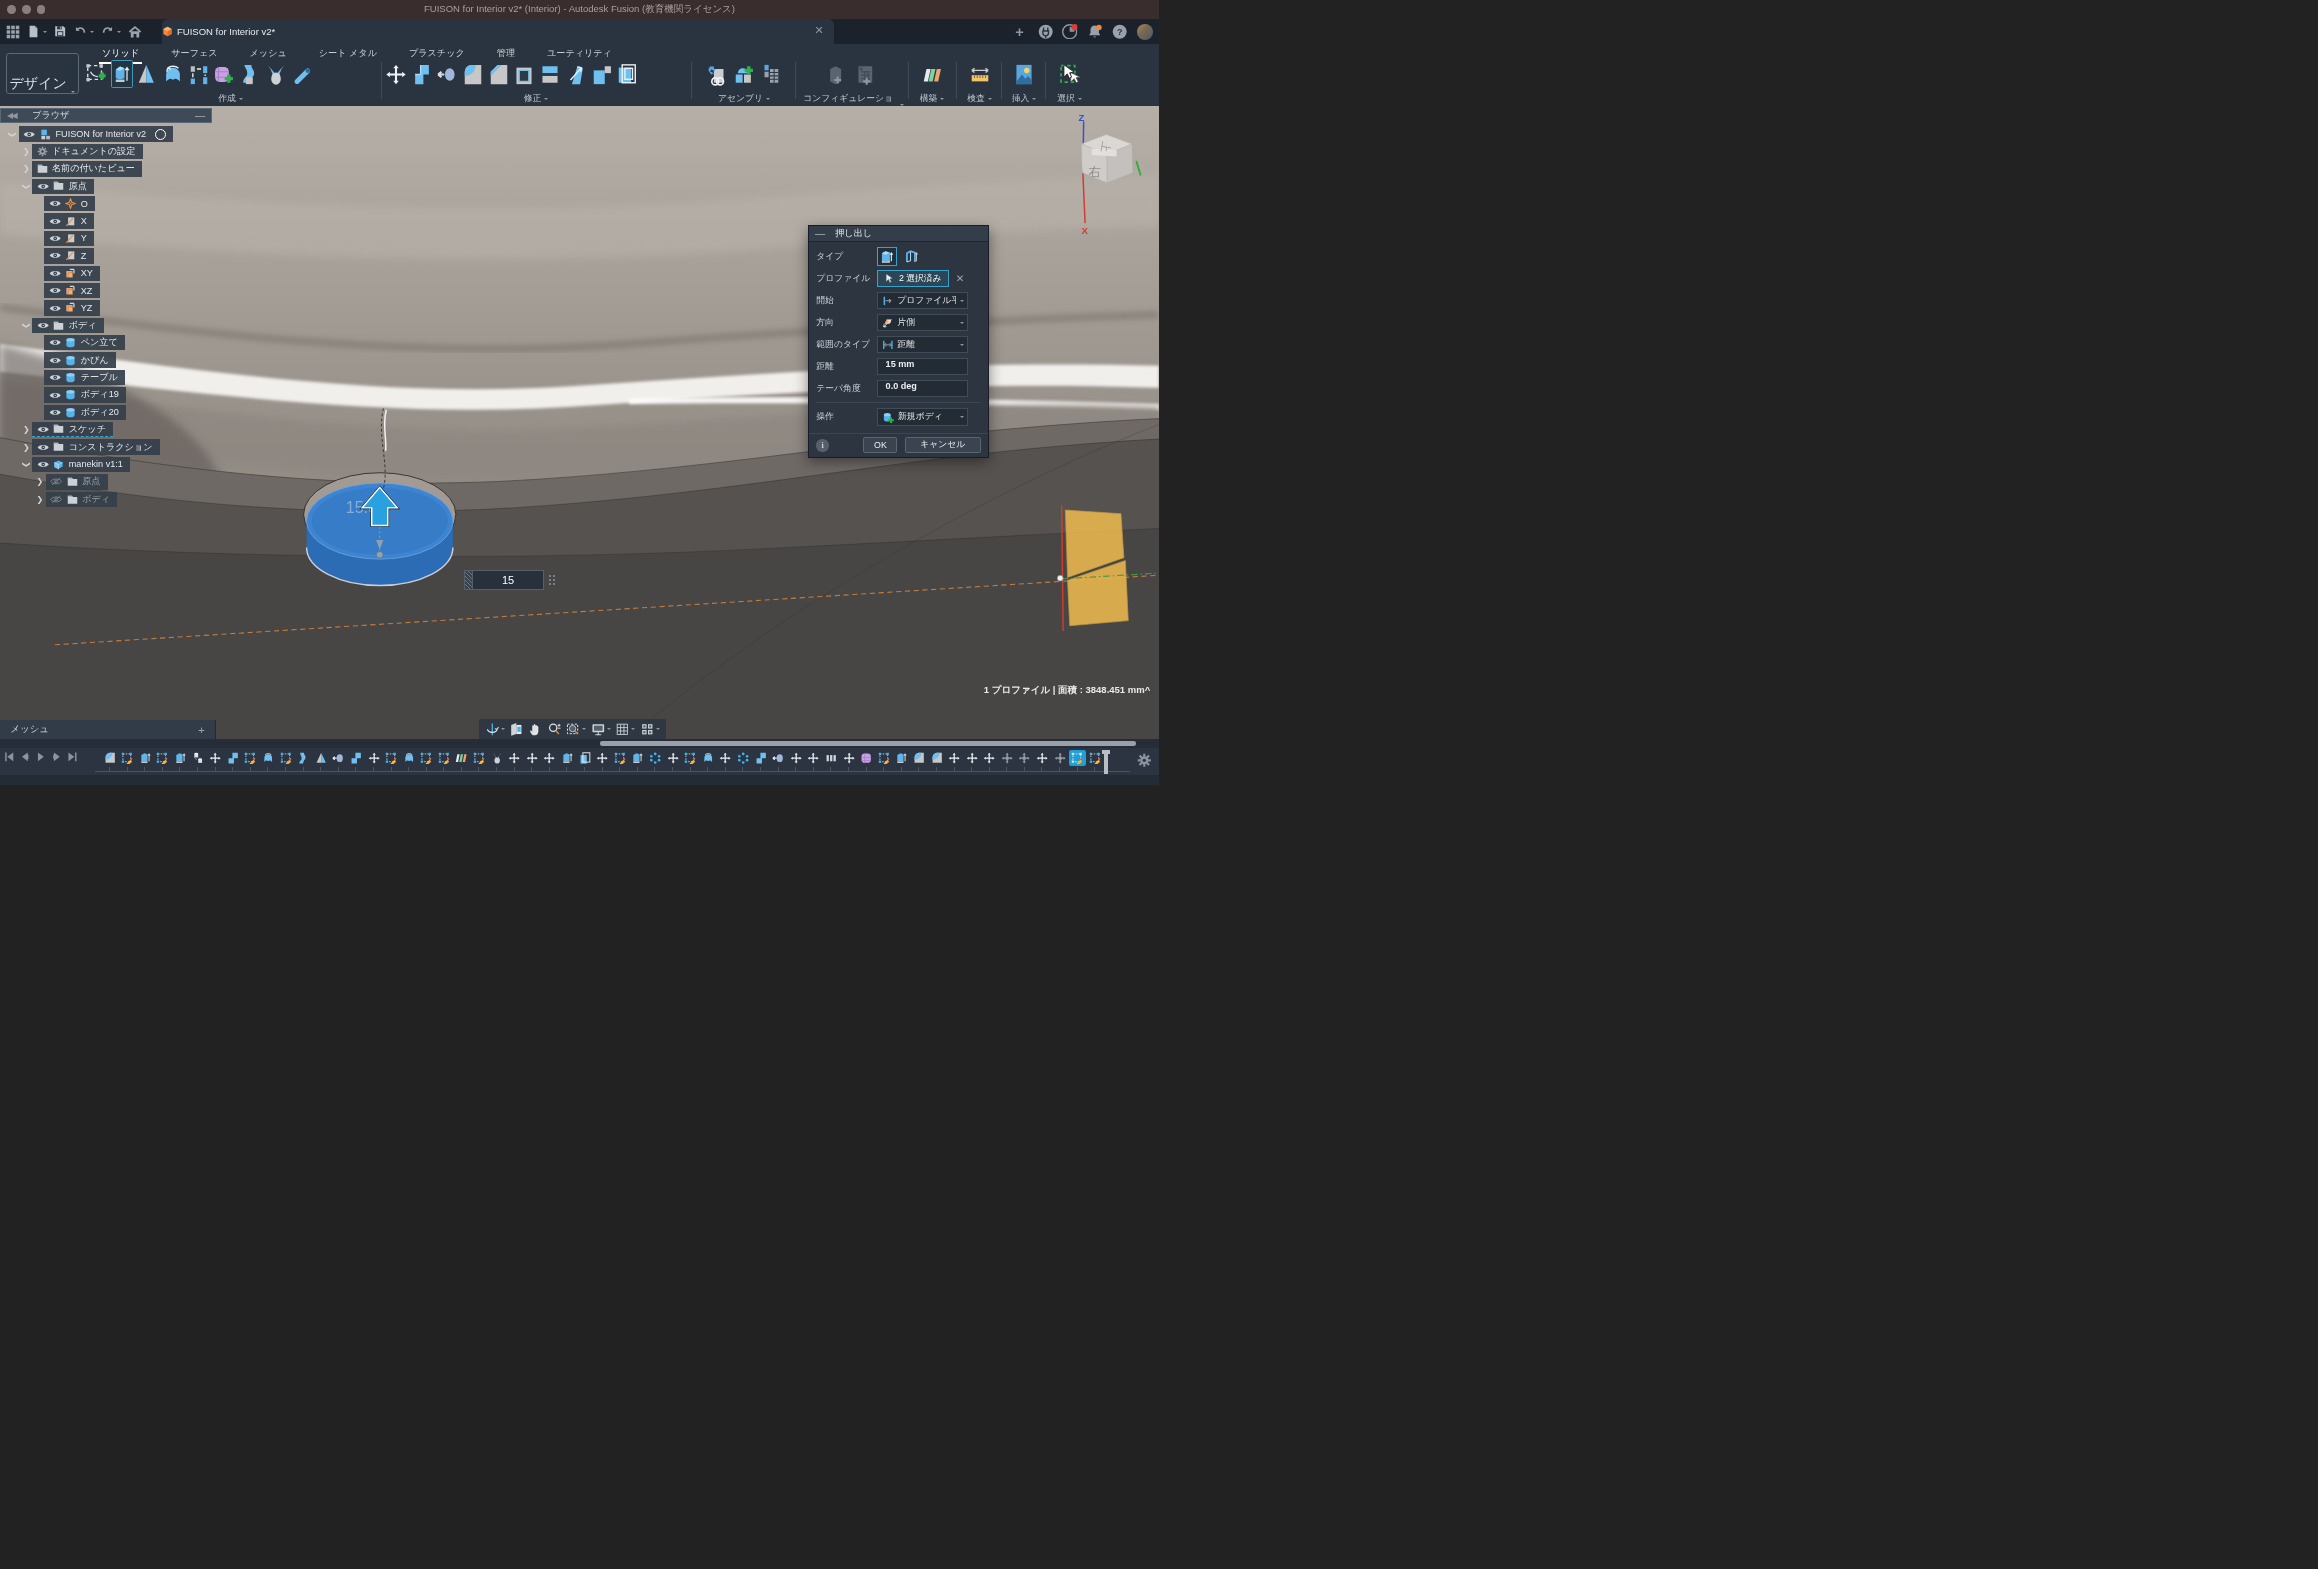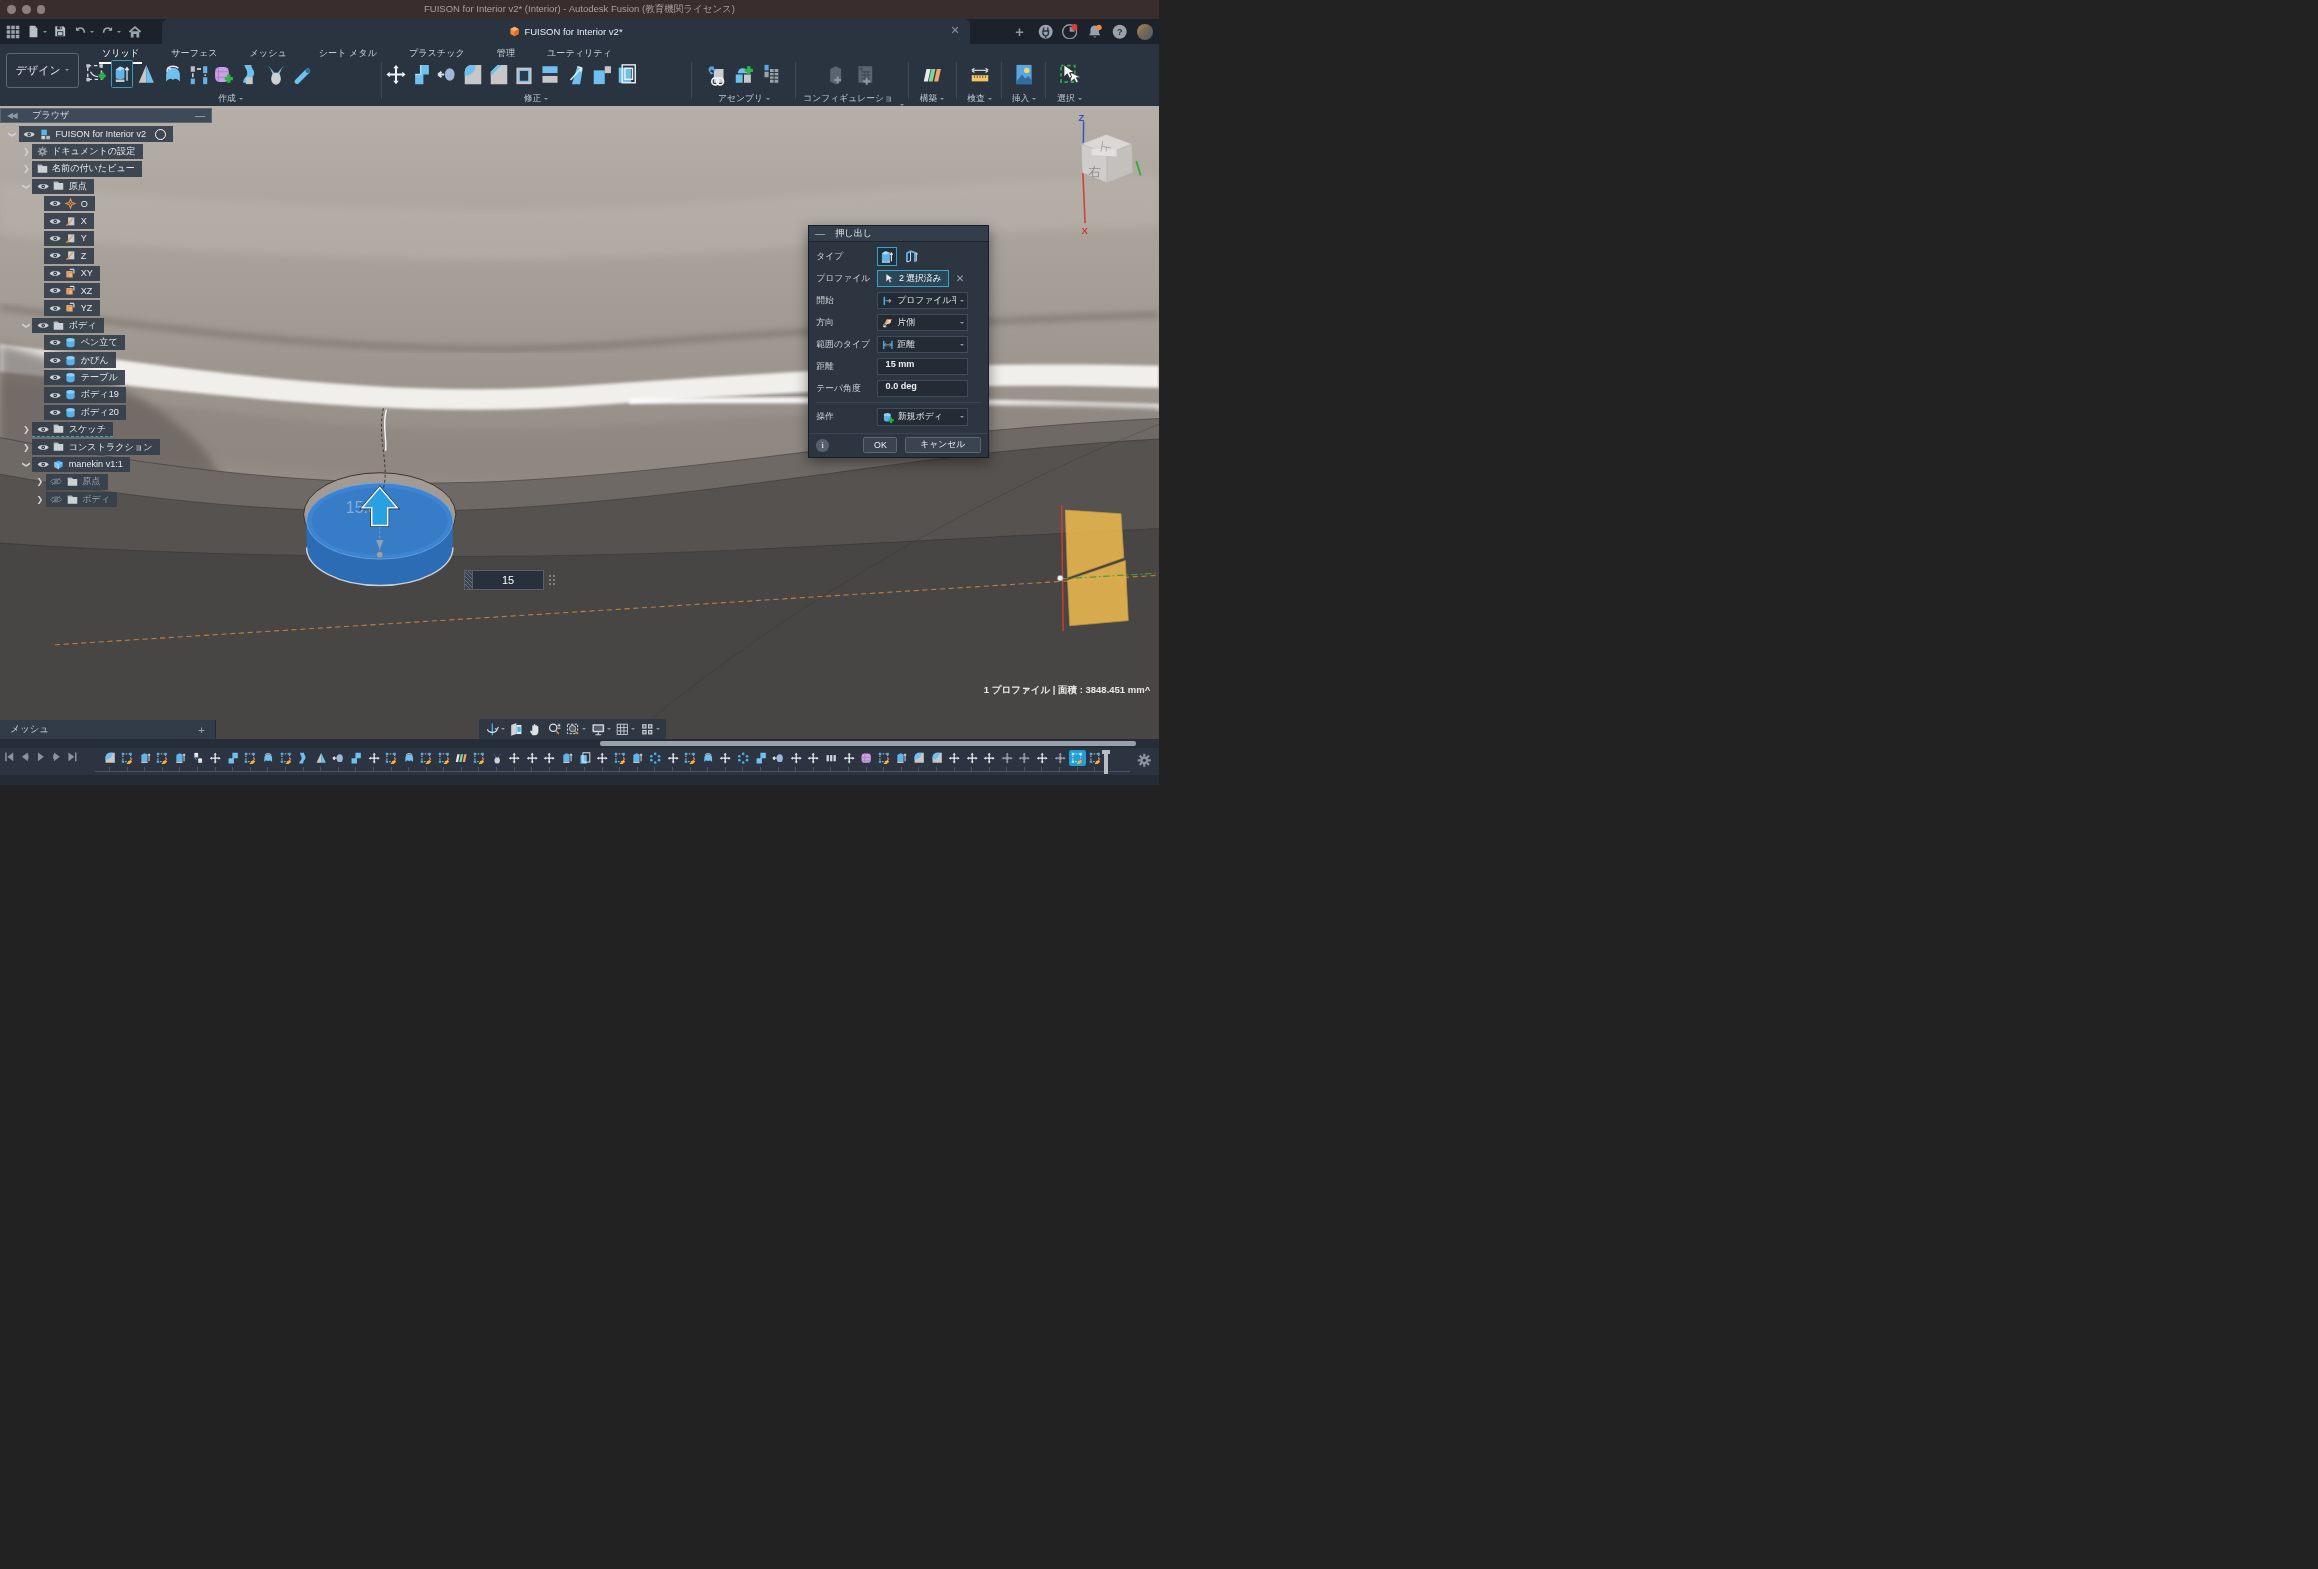--- a/index.html
+++ b/index.html
@@ -11,31 +11,31 @@
   #titlebar { position:absolute; left:0; top:0; width:1159px; height:19px; background:#3a2d2d; display:flex; align-items:center; }
   .tl-dot { width:8.8px; height:8.8px; border-radius:50%; background:#8e7d7d; margin-left:5.9px; }
   .tl-dot:first-child { margin-left:7.3px; }
   #win-title { position:absolute; left:0; right:0; text-align:center; font-size:9.5px; color:#ab9f9f; }
 
   
   #tabbar { position:absolute; left:0; top:19px; width:1159px; height:25px; background:#1b222c; }
   #qat { position:absolute; left:0; top:0; height:25px; display:flex; align-items:center; gap:7.3px; padding-left:5.9px; }
   .qat-ic { display:flex; align-items:center; color:#9aa3ad; }
   .qat-ic svg { display:block; }
-  #doc-tab { position:absolute; left:162px; top:0; width:808px; height:25px; background:#2a3441; border-radius:5.9px 5.9px 0 0; display:flex; align-items:center; justify-content:center; gap:4px; }
+  #doc-tab { position:absolute; left:162px; top:0; width:672px; height:25px; background:#2a3441; border-radius:5.9px 5.9px 0 0; display:flex; align-items:center; gap:4px; }
   #doc-tab .tab-label { font-size:9.5px; color:#e9ebee; }
   #tab-close { position:absolute; right:10.2px; top:5.9px; color:#8d96a0; font-size:11px; line-height:11.7px; }
   #account { position:absolute; right:5.9px; top:0; height:25px; display:flex; align-items:center; gap:9.5px; }
   .acc-ic { position:relative; display:flex; align-items:center; color:#9aa3ad; }
   .caret { display:inline-block; width:0; height:0; border-left:2.9px solid transparent; border-right:2.9px solid transparent; border-top:3.7px solid #8d96a0; }
   .caret.sm { border-left-width:2.2px; border-right-width:2.2px; border-top-width:2.9px; }
 
   
   #ribbon { position:absolute; left:0; top:44px; width:1159px; height:62px; background:#2a3441; }
-  #ws-btn { position:absolute; left:5.9px; top:8.8px; width:73px; height:35px; border:0.7px solid #5b6977; border-radius:2.9px; display:flex; align-items:center; justify-content:center; gap:4.4px; color:#dde1e6; font-size:11px; }
+  #ws-btn { position:absolute; left:5.9px; top:8.8px; width:73px; height:41px; border:0.7px solid #5b6977; border-radius:2.9px; display:flex; align-items:flex-end; justify-content:center; gap:4.4px; color:#dde1e6; font-size:14px; }
   #rtabs { position:absolute; left:102px; top:1.5px; display:flex; }
   .rtab { font-size:9.1px; color:#cdd3da; margin-right:32px; padding:1.5px 0 2.9px; position:relative; }
   .rtab.active { color:#fff; }
   .rtab.active::after { content:""; position:absolute; left:-2.9px; right:-2.9px; bottom:-1.5px; height:2.2px; background:#fff; }
   .rgroup { position:absolute; top:16px; height:44px; }
   .ricons { display:flex; align-items:flex-start; gap:3.7px; height:32px; }
   .rlabel { text-align:center; font-size:8.8px; color:#c2c8cf; margin-top:0.7px; display:flex; align-items:center; justify-content:center; gap:2.9px; }
   .ti { width:22px; height:28px; display:flex; align-items:center; justify-content:center; }
   .ti svg { width:22px; height:25px; display:block; }
   .ti.sel { border:0.7px solid #4596b8; background:#223543; border-radius:1.5px; }

